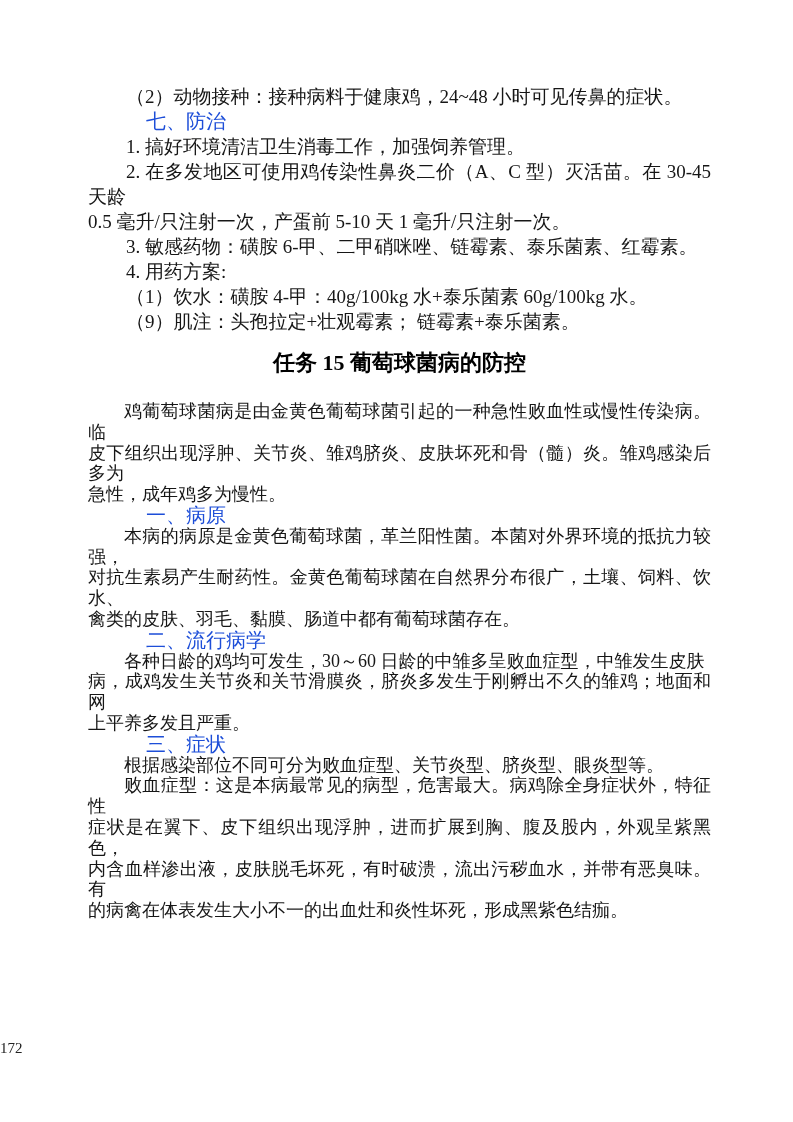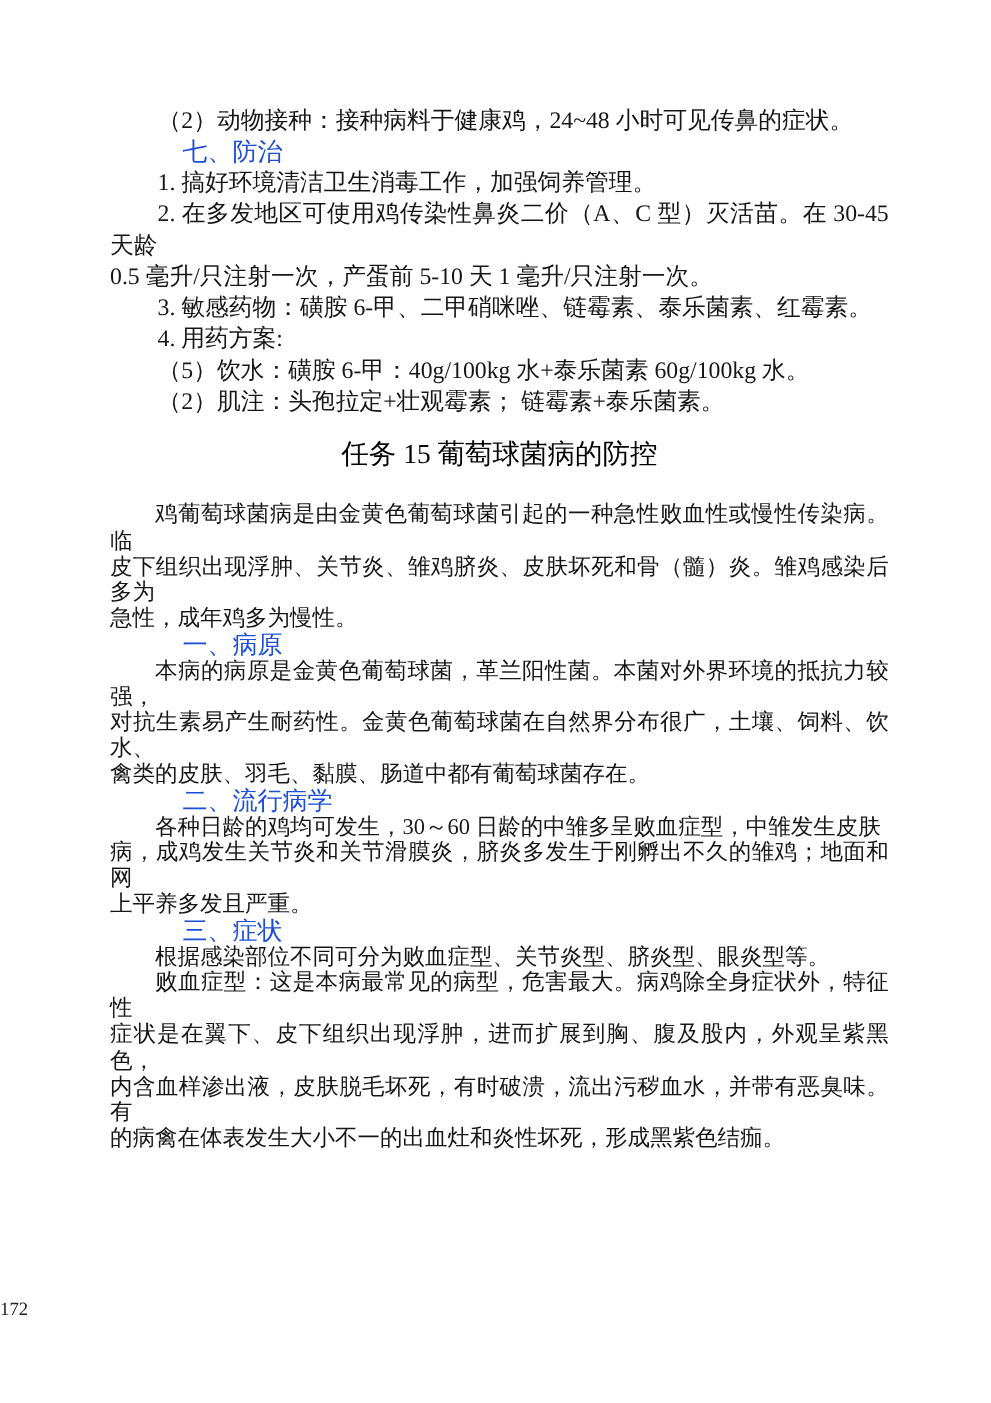--- a/index.html
+++ b/index.html
@@ -40,21 +40,21 @@
     font-family: "DejaVu Sans", "Liberation Sans", sans-serif;
     font-weight: normal;
     color: #1d4ed8;
     font-size: 20px;
     line-height: inherit;
   }
   .task-title {
     margin: 14px 0 23px 0;
     font-size: 22px;
     line-height: 30px;
-    font-weight: normal;
+    font-weight: bold;
     text-align: center;
     color: #000000;
     font-family: "Liberation Serif", "DejaVu Serif", serif;
   }
   .page-num {
     position: absolute;
     top: 1038px;
     left: 0;
     width: 100%;
     text-align: left;
@@ -71,22 +71,22 @@
   <div class="content">
 
     <section class="prev-task">
       <p class="para">（2）动物接种：接种病料于健康鸡，24~48 小时可见传鼻的症状。</p>
       <h3 class="sec-h">七、防治</h3>
       <p class="para">1. 搞好环境清洁卫生消毒工作，加强饲养管理。</p>
       <p class="para">2. 在多发地区可使用鸡传染性鼻炎二价（A、C 型）灭活苗。在 30-45 天龄
 0.5 毫升/只注射一次，产蛋前 5-10 天 1 毫升/只注射一次。</p>
       <p class="para">3. 敏感药物：磺胺 6-甲、二甲硝咪唑、链霉素、泰乐菌素、红霉素。</p>
       <p class="para">4. 用药方案:</p>
-      <p class="para">（5）饮水：磺胺 6-甲：40g/100kg 水+泰乐菌素 60g/100kg 水。</p>
-      <p class="para">（2）肌注：头孢拉定+壮观霉素； 链霉素+泰乐菌素。</p>
+      <p class="para">（1）饮水：磺胺 4-甲：40g/100kg 水+泰乐菌素 60g/100kg 水。</p>
+      <p class="para">（9）肌注：头孢拉定+壮观霉素； 链霉素+泰乐菌素。</p>
     </section>
 
     <h1 class="task-title">任务 15 葡萄球菌病的防控</h1>
 
     <div class="task-body">
       <p class="para">鸡葡萄球菌病是由金黄色葡萄球菌引起的一种急性败血性或慢性传染病。临
 皮下组织出现浮肿、关节炎、雏鸡脐炎、皮肤坏死和骨（髓）炎。雏鸡感染后多为
 急性，成年鸡多为慢性。</p>
 
       <section>

